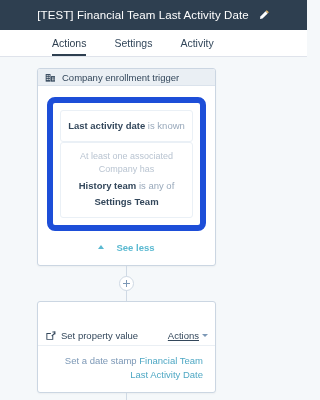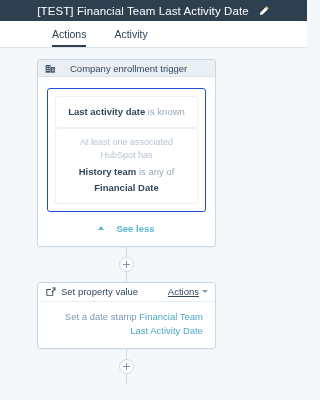--- a/index.html
+++ b/index.html
@@ -22,21 +22,21 @@
     width: 307px;
     height: 400px;
     position: relative;
     display: flex;
     flex-direction: column;
     background: #f5f8fa;
   }
 
   
   .titlebar {
-    height: 21px;
+    height: 30px;
     background: #2e3f50;
     display: flex;
     align-items: center;
     justify-content: center;
     flex: 0 0 auto;
     position: relative;
   }
   .titlebar-title {
     color: #ffffff;
     font-size: 11.5px;
@@ -103,27 +103,28 @@
     box-shadow: 0 1px 2px rgba(0,0,0,0.04);
     overflow: hidden;
   }
   .card-header {
     background: #eaeff4;
     border-bottom: 1px solid #dbe3ec;
     height: 17px;
     display: flex;
     align-items: center;
     padding: 0 7px;
-    gap: 14px;
+    gap: 6px;
   }
   .card-header.plain {
     background: #ffffff;
     border-bottom: 1px solid #eaeff4;
     height: 19px;
     justify-content: space-between;
+    margin-top: 25px;
   }
   .card-header-left {
     display: flex;
     align-items: center;
     gap: 5px;
   }
   .card-title {
     font-size: 9.5px;
     color: #33475b;
     white-space: nowrap;
@@ -154,22 +155,22 @@
   }
   .caret-down {
     width: 0; height: 0;
     border-left: 3px solid transparent;
     border-right: 3px solid transparent;
     border-top: 3.5px solid #7c98b6;
   }
 
   
   .criteria-wrap {
-    border: 1px solid #1d4ed8;
-    border-radius: 3px;
+    border: 6px solid #1d4ed8;
+    border-radius: 8px;
     padding: 7px;
     background: #ffffff;
   }
   .criteria-box {
     border: 1px solid #eaf0f6;
     border-radius: 3px;
     padding: 7px 6px;
     text-align: center;
     line-height: 1.45;
     background: #ffffff;
@@ -287,20 +288,21 @@
       <svg width="12" height="12" viewBox="0 0 16 16">
         <path d="M11.6 1.6l2.8 2.8-1.3 1.3-2.8-2.8z" fill="#f5c26b"></path>
         <path d="M3.2 10l6.9-6.9 2.8 2.8-6.9 6.9-3.4.6z" fill="#ffffff"></path>
         <path d="M2.6 13.4l.6-2.1 1.5 1.5z" fill="#d7dde5"></path>
       </svg>
     </span>
   </div>
 
   <div class="tabbar">
     <div class="tab active">Actions</div>
+    <div class="tab">Settings</div>
     <div class="tab">Activity</div>
   </div>
 
   <div class="canvas">
     <div class="flow">
 
       <div class="card">
         <div class="card-header">
           <span class="header-icon">
             <svg width="11" height="11" viewBox="0 0 16 16">
@@ -322,22 +324,22 @@
         </div>
         <div class="card-body">
           <div class="criteria-wrap">
 
             <div class="criteria-box">
               <span class="criteria-text"><b>Last activity date</b><span> is known</span></span>
             </div>
 
 
             <div class="criteria-box">
-              <span class="criteria-prefix">At least one associated HubSpot has</span>
-              <span class="criteria-text"><b>History team</b><span> is any of </span><b>Financial Date</b></span>
+              <span class="criteria-prefix">At least one associated Company has</span>
+              <span class="criteria-text"><b>History team</b><span> is any of </span><b>Settings Team</b></span>
             </div>
 
           </div>
 
           <div class="see-less">
             <span class="chevron-up"></span>
             <span class="see-less-text">See less</span>
           </div>
         </div>
       </div>

